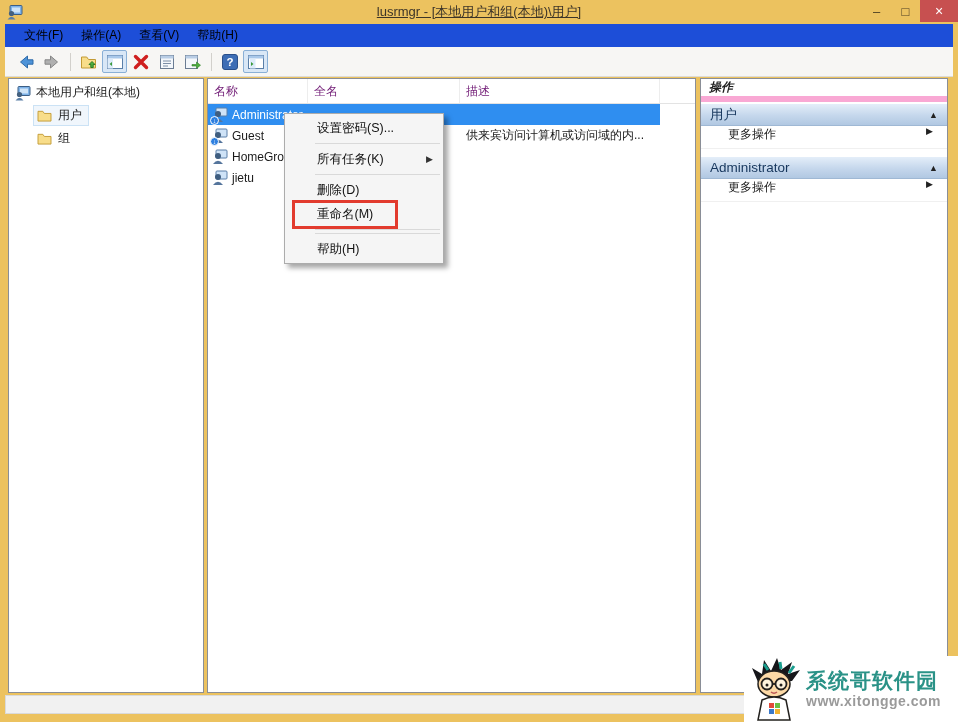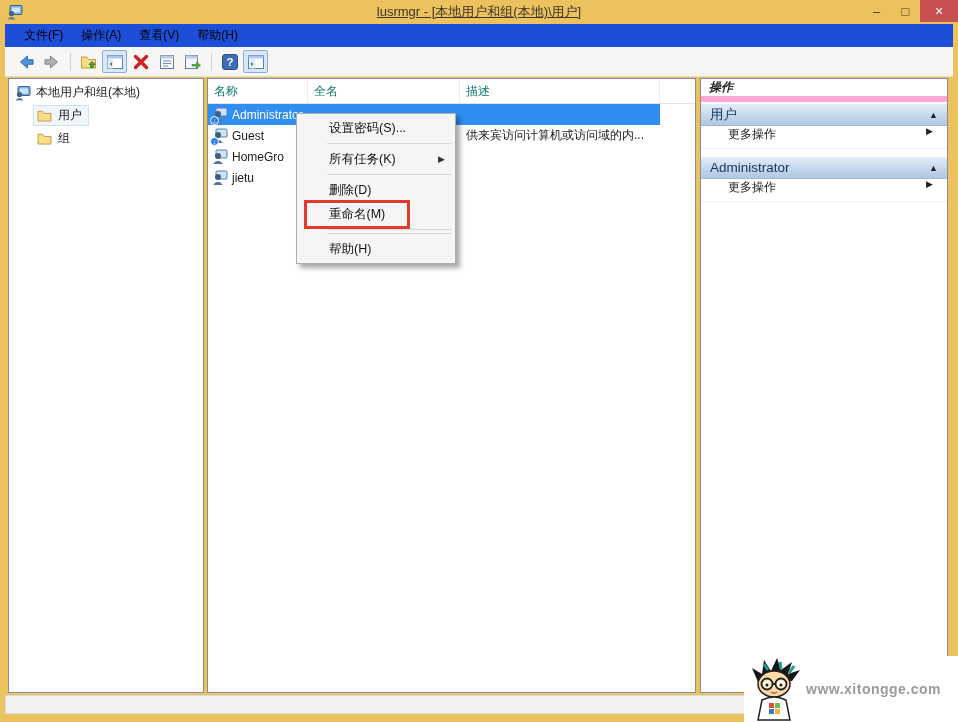--- a/index.html
+++ b/index.html
@@ -27,33 +27,33 @@
   
   .pane { position:absolute; top:78px; height:615px; background:#fff; border:1px solid #8a8e97; }
   .tree-pane { left:8px;  width:196px; }
   .list-pane { left:207px; width:489px; }
   .actions-pane { left:700px; width:248px; }
   
   .tree-root { display:flex; align-items:center; gap:5px; padding:5px 0 2px 6px; }
   .tree-child { display:flex; align-items:center; gap:6px; margin:2px 0 0 24px; padding:1px 6px 1px 3px; width:max-content; border:1px solid transparent; }
   .tree-child.selected { background:#f0f6fc; border-color:#cbe2f5; }
   
-  .list-header { display:flex; height:25px; border-bottom:1px solid #e3e3e3; align-items:center; color:#0f766e; }
+  .list-header { display:flex; height:25px; border-bottom:1px solid #e3e3e3; align-items:center; color:#701a75; }
   .hcol { height:100%; display:flex; align-items:center; padding-left:6px; border-right:1px solid #ededed; }
   .hcol.c1 { width:100px; } .hcol.c2 { width:152px; } .hcol.c3 { width:200px; }
   .lrow { display:flex; align-items:center; height:21px; width:452px; }
   .lrow .cell { overflow:hidden; white-space:nowrap; height:100%; display:flex; align-items:center; }
   .cell.c1 { width:100px; padding-left:4px; gap:4px; } .cell.c2 { width:152px; padding-left:6px; } .cell.c3 { width:200px; padding-left:6px; }
   .lrow.sel { background:#2f8ef0; }
   .lrow.sel .cell.c1 { color:#fff; }
   .lrow.sel .cell.c3 { color:#2c4a60; }
   .uicon { position:relative; width:16px; height:16px; flex:0 0 16px; }
   .badge { position:absolute; left:-2px; bottom:-2px; width:9px; height:9px; background:#2d7fe0; border:1px solid #fff; border-radius:50%; color:#fff; font-size:7px; line-height:7px; text-align:center; }
   
-  .context-menu { position:absolute; left:284px; top:113px; width:160px; background:#f5f5f5; border:1px solid #acacac; box-shadow:4px 4px 5px rgba(0,0,0,.35); padding:2px 0; z-index:30;margin-left:12px; }
+  .context-menu { position:absolute; left:284px; top:113px; width:160px; background:#f5f5f5; border:1px solid #acacac; box-shadow:4px 4px 5px rgba(0,0,0,.35); padding:2px 0; z-index:30; }
   .cmenu-item { position:relative; height:24px; line-height:24px; padding-left:32px; font-size:12.5px; color:#111; }
   .cmenu-item.bold { font-weight:bold; }
   .submenu-arrow { position:absolute; right:10px; top:0; font-size:9px; color:#333; }
   .cmenu-sep { height:1px; background:#d9d9d9; margin:3px 3px 3px 30px; }
   .rename-box { position:absolute; left:7px; top:86px; width:106px; height:29px; border:3px solid #e23b2e; z-index:5; }
   
   .actions-title { height:23px; display:flex; align-items:center; padding-left:8px; font-weight:bold; color:#1f1f1f; border-bottom:6px solid #f9a8d4;font-style:italic; }
   .section-header { height:23px; margin-top:1px; background:linear-gradient(180deg,#e4eef9 0%,#c5d7ec 55%,#b1c8e2 100%); border-top:1px solid #fff; border-bottom:1px solid #9fb8d4; display:flex; align-items:center; padding:0 9px; color:#16365c; font-size:13.5px; }
   .section-header .collapse { margin-left:auto; font-size:9px; color:#222; }
   .more-row { height:23px; display:flex; align-items:flex-start; padding:0 14px 0 27px; color:#1a1a1a; border-bottom:1px solid #f0f0f0; }
@@ -305,15 +305,16 @@
     <path d="M27 36 q3 2.5 6 0" stroke="#b55" stroke-width="1.6" fill="none"></path>
 
     <path d="M18 44 q12 -6 24 0 l4 20 h-32 z" fill="#fff" stroke="#22201d" stroke-width="1.5"></path>
 
     <rect x="25" y="47" width="5" height="5" fill="#e24a39"></rect>
     <rect x="31" y="47" width="5" height="5" fill="#6bbf45"></rect>
     <rect x="25" y="53" width="5" height="5" fill="#3a78c9"></rect>
     <rect x="31" y="53" width="5" height="5" fill="#f2b331"></rect>
   </svg>
   <div class="wm-text">
+    <div class="wm-title">系统哥软件园</div>
     <div class="wm-url">www.xitongge.com</div>
   </div>
 </div>
 
 </body></html>

